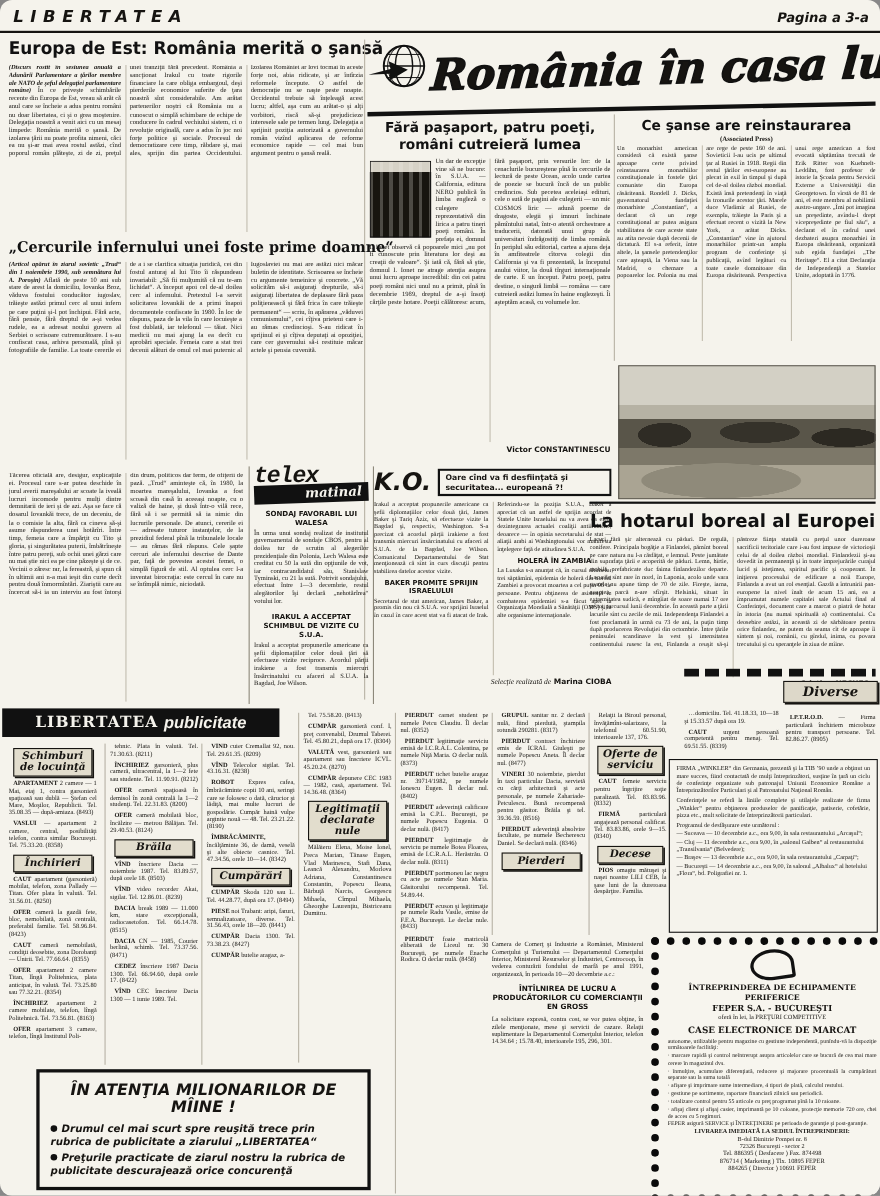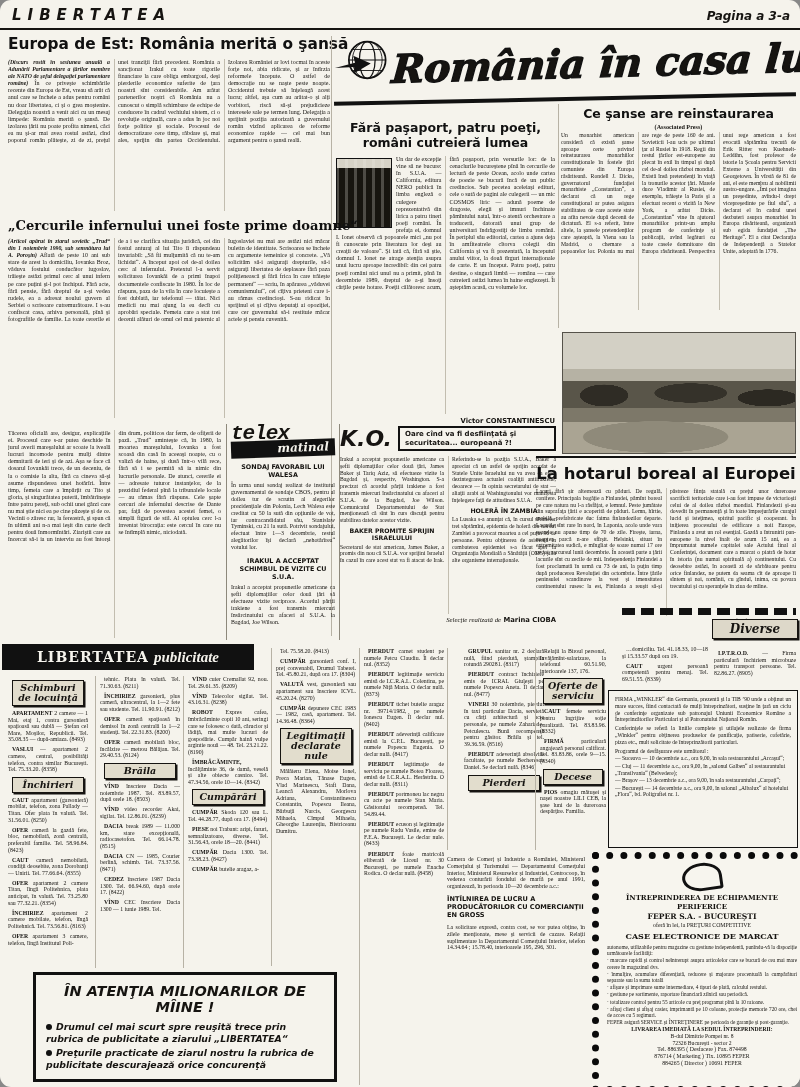--- a/index.html
+++ b/index.html
@@ -52,38 +52,38 @@
   
   .boreal{border-top:2px solid #111;}
   
   .orn{background:repeating-linear-gradient(90deg,#111 0 13px,transparent 13px 19px);}
   
   .sec-box{border:1px solid #161411;background:#ddd8c9;box-shadow:1.5px 1.5px 0 #161411;
      font-family:"DejaVu Serif",serif;font-weight:700;font-style:italic;font-size:12px;text-align:center;padding:2px 0;}
   
   .pubbanner{background:#111;color:#f5f3ec;display:flex;align-items:center;justify-content:center;gap:5px;}
   .pub-brand{font-family:"DejaVu Serif",serif;font-weight:700;font-size:14px;letter-spacing:1px;}
-  .pub-word{font-family:Liberation Serif, serif;font-weight:700;font-style:italic;font-size:15px;}
+  .pub-word{font-family:Liberation Sans, sans-serif;font-weight:700;font-style:italic;font-size:15px;}
   
   .ccol{overflow:hidden;font-size:5.8px;line-height:6.6px;}
   .ccol + .ccol{}
   .vr{border-left:1px solid #b7b2a5;}
   .ad{margin:0 0 3.5px;text-align:justify;text-indent:4px;}
   .ad b{font-family:"Liberation Serif",serif;}
   .ad-h{margin:4px auto 4px;width:86%;border:1px solid #161411;background:#e2ddcd;box-shadow:1.5px 1.5px 0 #161411;
      font-family:"DejaVu Serif",serif;font-weight:700;font-style:italic;font-size:9.5px;line-height:10px;
      text-align:center;padding:2px 1px;}
   
   .mbox{border:3px solid #111;padding:6px 10px;background:#f5f3ec;}
   .mbox-title{font-family:"DejaVu Sans",sans-serif;font-weight:800;font-style:italic;font-size:14.5px;text-align:center;margin:2px 0 6px;}
   .mbullet{font-family:"DejaVu Sans",sans-serif;font-weight:700;font-style:italic;font-size:9.3px;line-height:11.5px;margin:3px 0;}
   .dot{display:inline-block;width:6px;height:6px;background:#111;border-radius:50%;margin-right:4px;}
   
   .smalltext{font-size:5.8px;line-height:6.8px;text-align:justify;}
-  .commerce-title{font-family:"DejaVu Sans",sans-serif;font-weight:700;font-size:6.6px;margin:5px 0;}
+  .commerce-title{font-family:"DejaVu Sans",sans-serif;font-weight:700;font-size:6.6px;text-align:center;margin:5px 0;}
   .winkler{border:1.5px solid #111;padding:5px 6px;background:#f5f3ec;}
   .wk-ev{font-size:5.6px;line-height:6.6px;text-align:left;margin:1px 0;}
   .feper{border:7px dotted #0a0a0a;background:#f7f5ee;padding:4px 8px;text-align:center;}
   .feper-logo{width:34px;height:22px;margin:0 auto 2px;border:3px solid #111;border-radius:60% 60% 10% 60%;transform:rotate(-8deg);}
   .fp1{font-family:"DejaVu Serif",serif;font-weight:700;font-size:7px;}
   .fp2{font-family:"DejaVu Serif",serif;font-weight:700;font-size:7.6px;margin:1px 0;}
   .fp3{font-size:5.8px;margin:1px 0;}
   .fp4{font-family:"DejaVu Serif",serif;font-weight:700;font-size:8px;margin:3px 0;}
   .fp-body{font-size:5.3px;line-height:6.2px;text-align:justify;margin:1px 0;}
   .fp-line{font-size:5.6px;line-height:6.6px;}
@@ -117,21 +117,21 @@
         <line x1="17" y1="26" x2="59" y2="26" stroke="#111" stroke-width="1.4"></line>
         <line x1="20" y1="14" x2="56" y2="14" stroke="#111" stroke-width="1"></line>
         <line x1="20" y1="38" x2="56" y2="38" stroke="#111" stroke-width="1"></line>
         <path d="M1 35 L24 29 L22 21 L42 30 L23 41 L23 34 Z" fill="#111"></path>
       </svg>
     </span>
     <span class="script-title">România în casa lumii</span>
   </div>
   <div class="abs banner-rule" style="left:334px;top:97px;width:462px;"></div>
 
-  <div class="abs" style="left:336px;top:120px;width:219px;">
+  <div class="abs" style="left:336px;top:108px;width:219px;">
     <div class="h-sans center" style="font-size:12.5px;line-height:15px;">
       <div>Fără paşaport, patru poeţi,</div>
       <div>români cutreieră lumea</div>
     </div>
     <div class="cols2" style="height:258px;margin-top:6px;">
       <span class="cover"></span>
       <span>Un dar de excepţie vine să ne bucure: în S.U.A. — California, editura NERO publică în limba engleză o culegere reprezentativă din lirica a patru tineri poeţi români. În prefaţa ei, domnul I. Ionet observă că popoarele mici „nu pot fi cunoscute prin literatura lor deşi au creaţii de valoare“. Şi iată că, fără să ştie, domnul I. Ionet ne atrage atenţia asupra unui lucru aproape incredibil: din cei patru poeţi români nici unul nu a primit, pînă în decembrie 1989, dreptul de a-şi însoţi cărţile peste hotare. Poeţii călătoresc acum, fără paşaport, prin versurile lor: de la cenaclurile bucureştene pînă în cercurile de lectură de peste Ocean, acolo unde cartea de poezie se bucură încă de un public credincios. Sub pecetea aceleiaşi edituri, cele o sută de pagini ale culegerii — un mic COSMOS liric — adună poeme de dragoste, elegii şi imnuri închinate pămîntului natal, într-o atentă orchestrare a traducerii, datorată unui grup de universitari îndrăgostiţi de limba română. În periplul său editorial, cartea a ajuns deja în amfiteatrele cîtorva colegii din California şi va fi prezentată, la începutul anului viitor, la două tîrguri internaţionale de carte. E un început. Patru poeţi, patru destine, o singură limbă — româna — care cutreieră astăzi lumea în haine englezeşti. Îi aşteptăm acasă, cu volumele lor.</span>
     </div>
     <div class="sig" style="margin-top:3px;">Victor CONSTANTINESCU</div>
   </div>
@@ -300,21 +300,21 @@
       <p class="ad maybe"><b>PIERDUT</b> <span>adeverinţă calificare emisă la C.P.L. Bucureşti, pe numele Popescu Eugenia. O declar nulă. (8417)</span></p>
 
       <p class="ad maybe"><b>PIERDUT</b> <span>legitimaţie de serviciu pe numele Botea Floarea, emisă de I.C.R.A.L. Herăstrău. O declar nulă. (8311)</span></p>
 
       <p class="ad maybe"><b>PIERDUT</b> <span>portmoneu lac negru cu acte pe numele Stan Maria. Găsitorului recompensă. Tel. 54.89.44.</span></p>
 
       <p class="ad maybe"><b>PIERDUT</b> <span>ecuson şi legitimaţie pe numele Radu Vasile, emise de F.E.A. Bucureşti. Le declar nule. (8433)</span></p>
 
       <p class="ad maybe"><b>PIERDUT</b> <span>foaie matricolă eliberată de Liceul nr. 30 Bucureşti, pe numele Enache Rodica. O declar nulă. (8458)</span></p>
     </div>
-  <div class="abs ccol vr" style="left:447px;top:648px;width:80px;height:202px;padding-left:16px;">
+  <div class="abs ccol vr" style="left:447px;top:648px;width:80px;height:202px;padding-left:4px;">
 
       <p class="ad maybe"><b>GRUPUL</b> <span>sanitar nr. 2 declară nulă, fiind pierdută, ştampila rotundă 290281. (8317)</span></p>
 
       <p class="ad maybe"><b>PIERDUT</b> <span>contract închiriere emis de ICRAL Giuleşti pe numele Popescu Aneta. Îl declar nul. (8477)</span></p>
 
       <p class="ad maybe"><b>VINERI</b> <span>30 noiembrie, pierdut în taxi particular Dacia, servietă cu cărţi arhitectură şi acte personale, pe numele Zahariade-Petculescu. Bună recompensă pentru găsitor. Brăila şi tel. 39.36.59. (8516)</span></p>
 
       <p class="ad maybe"><b>PIERDUT</b> <span>adeverinţă absolvire facultate, pe numele Becherescu Daniel. Se declară nulă. (8346)</span></p>
 
       <div class="ad-h maybe">Pierderi</div>

